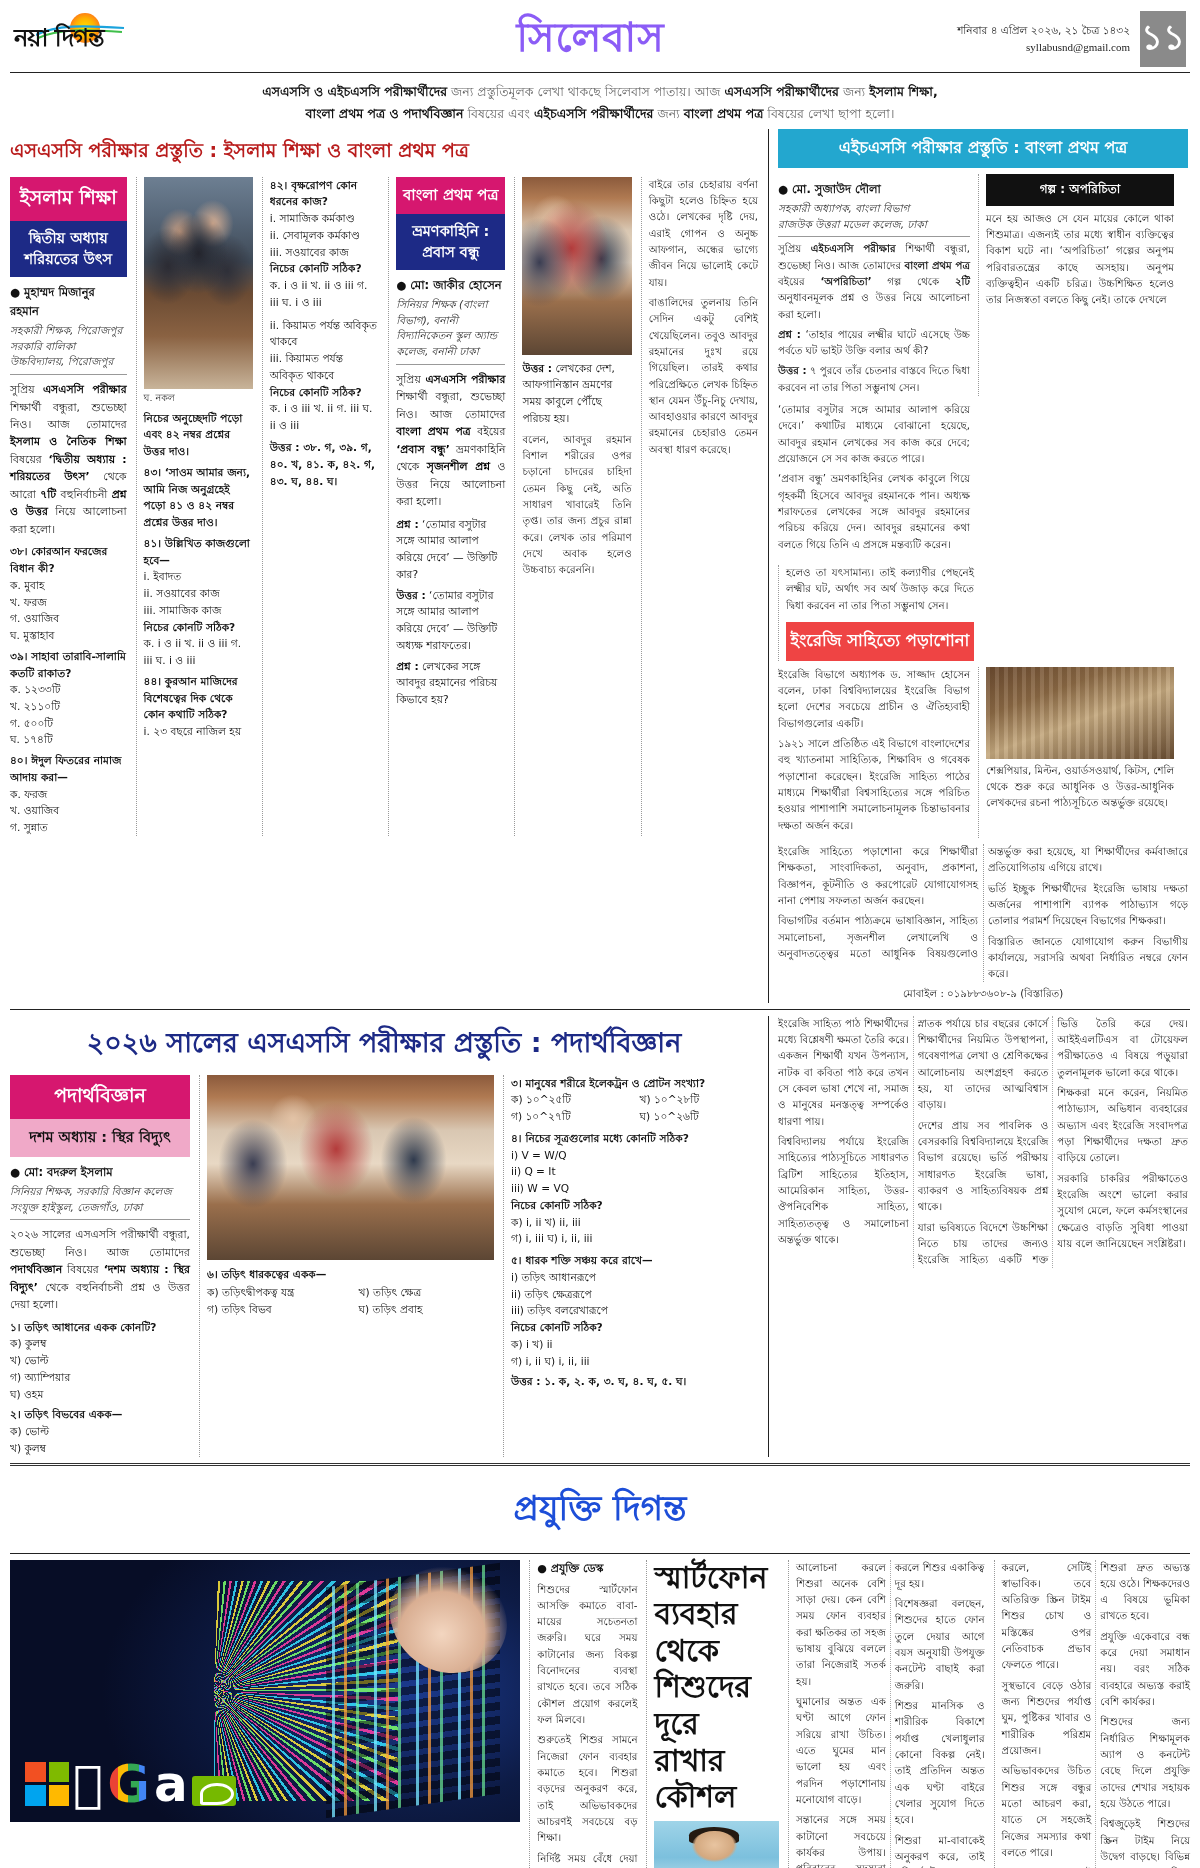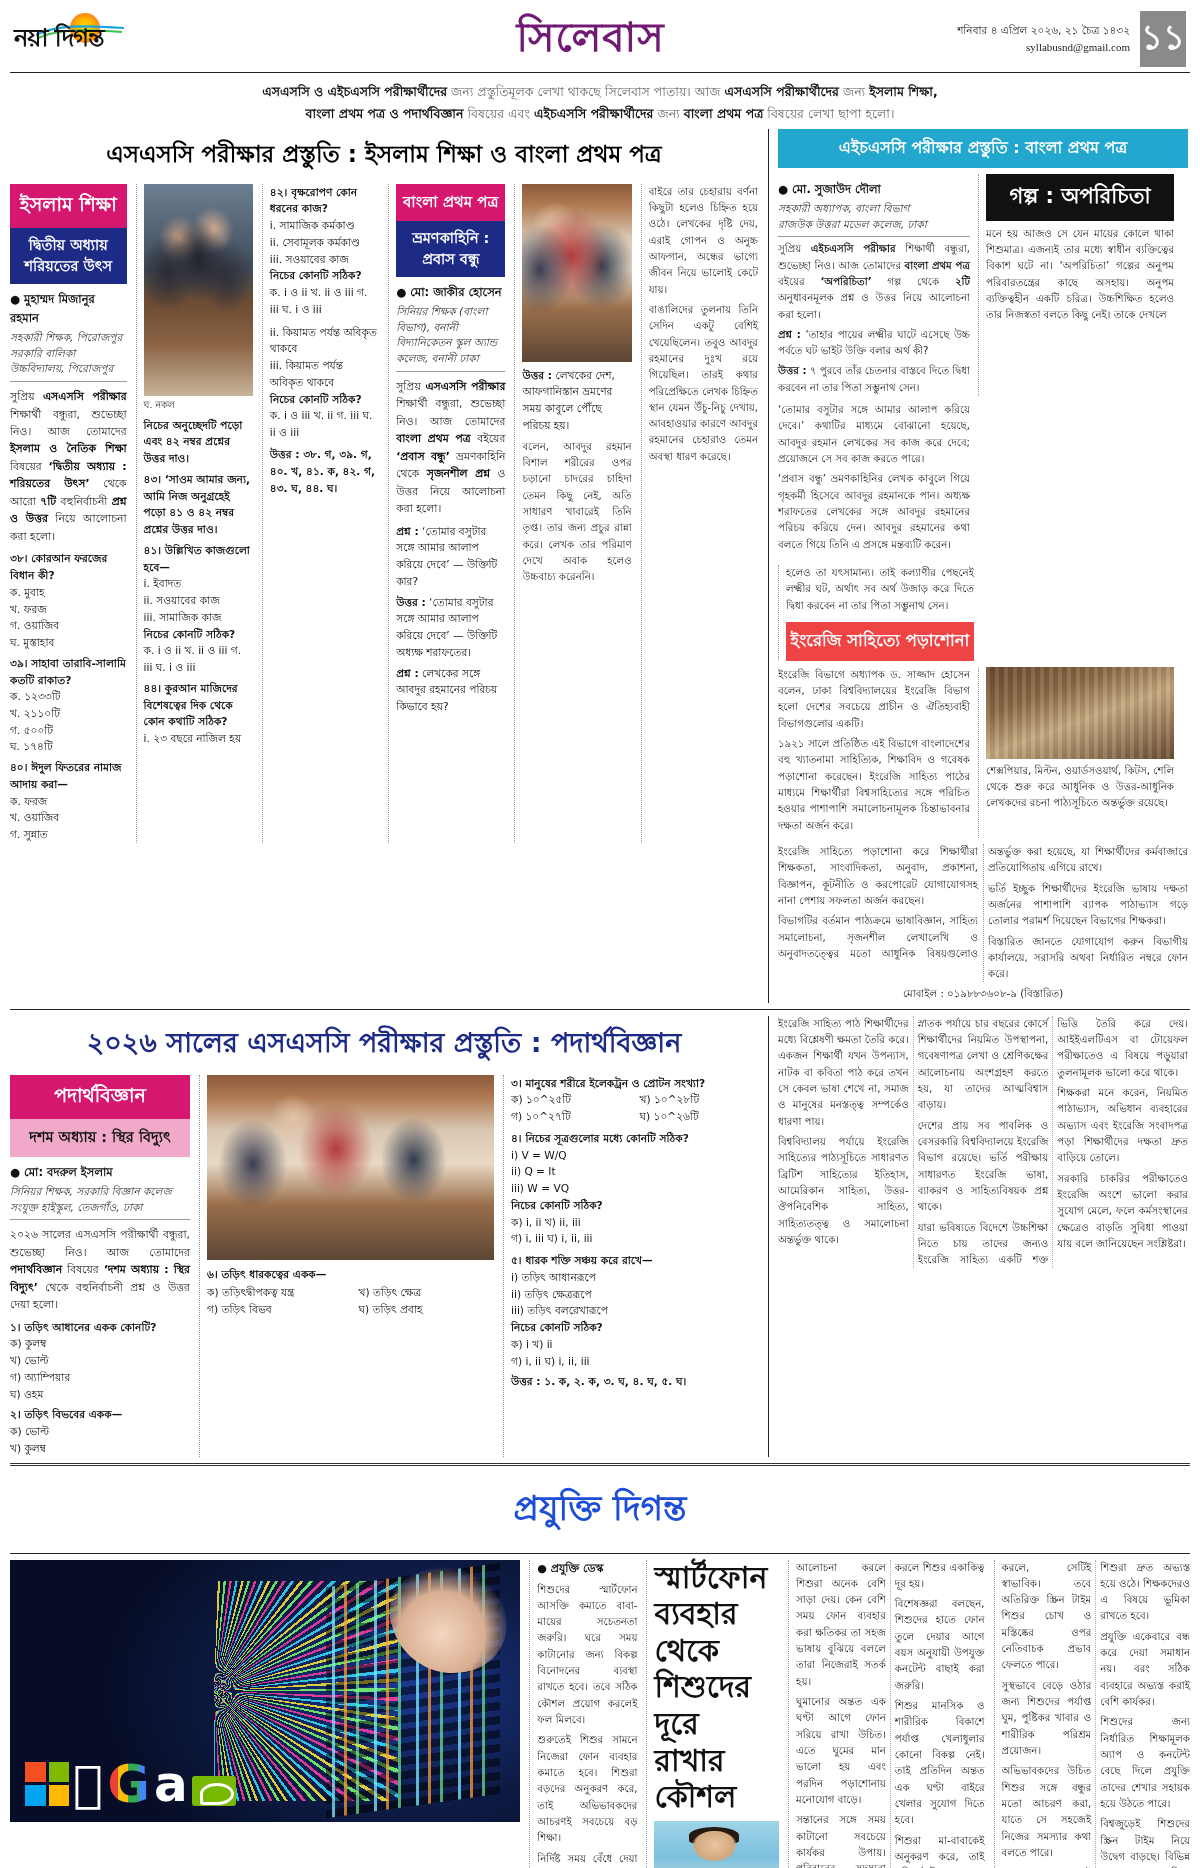--- a/index.html
+++ b/index.html
@@ -13,56 +13,56 @@
 
   
   .masthead { display:flex; align-items:center; justify-content:space-between; height:62px; padding:0 4px; }
   .logo-wrap { display:flex; align-items:center; gap:4px; position:relative; width:210px; }
   .logo-sun { width:30px; height:30px; border-radius:50%;
     background:radial-gradient(circle at 50% 50%, #ffe000 0%, #ffb300 45%, #ff7a18 75%, rgba(255,122,24,0) 100%);
     position:absolute; left:56px; top:-6px; }
   .logo-swoosh { position:absolute; left:22px; top:6px; width:90px; height:14px; }
   .logo-text { font-family:"DejaVu Sans",sans-serif; font-weight:bold; font-size:24px; letter-spacing:-1px;
      color:#111; position:relative; z-index:2; }
-  .syl-title { font-family:"DejaVu Sans",sans-serif; font-weight:bold; font-size:40px; color:#701a75; letter-spacing:1px; }
+  .syl-title { font-family:"DejaVu Sans",sans-serif; font-weight:bold; font-size:40px; color:#8b5cf6; letter-spacing:1px; }
   .head-right { display:flex; align-items:center; gap:10px; }
   .head-meta { text-align:right; font-size:10.5px; line-height:1.6; color:#222; font-family:"DejaVu Sans",sans-serif; }
   .head-meta .mail { font-family:"Liberation Serif",serif; font-size:11px; }
   .pageno { width:46px; height:56px; background:#8a8a8a; color:#fff;
      font-family:"DejaVu Sans",sans-serif; font-size:34px; font-weight:bold;
      display:flex; align-items:center; justify-content:center; }
 
   .rule { border-top:1.5px solid #222; margin:2px 0 6px; }
   .rule-thin { border-top:1px solid #999; margin:4px 0; }
   .rule-dbl { border-top:3px double #333; margin:6px 0; }
 
   
   .intro { text-align:center; font-size:12.5px; line-height:1.75; color:#666;
     font-family:"DejaVu Sans",sans-serif; padding:2px 60px 4px; }
   .intro b { color:#111; }
 
   
-  .mainhead { text-align:center; color:#000000; font-weight:bold; font-size:23px;
+  .mainhead { color:#b91c1c; font-weight:bold; font-size:19px;
     font-family:"DejaVu Sans",sans-serif; padding:7px 0 9px; letter-spacing:0px; }
   .mainhead2 { text-align:center; color:#1d2a86; font-weight:bold; font-size:27px;
     font-family:"DejaVu Sans",sans-serif; padding:6px 0 8px; }
 
   
   .cols { display:flex; gap:8px; align-items:stretch; }
   .col { position:relative; }
   .vsep { border-left:1px dotted #999; }
 
   
   .bar { text-align:center; font-weight:bold; font-family:"DejaVu Sans",sans-serif;
      padding:6px 4px; color:#fff; font-size:19px; }
   .bar-pink { background:#d6176f; }
   .bar-navy { background:#1d2a86; font-size:14.5px; line-height:1.45; padding:7px 4px; }
   .bar-pinklt { background:#f0a9c8; color:#111; font-size:14.5px; padding:7px 4px; }
   .bar-cyan { background:#23a7cf; font-size:16px; padding:6px 4px; }
-  .bar-black { background:#111; font-size:21px; padding:6px 4px; }
+  .bar-black { background:#111; font-size:12px; padding:6px 4px; }
   .bar-navy2 { background:#ef4444; font-size:16.5px; padding:6px 4px; }
 
   
   .byline { font-size:11.5px; font-weight:bold; font-family:"DejaVu Sans",sans-serif; margin:7px 0 1px; }
   .affil { font-size:10.5px; color:#333; line-height:1.5; font-family:"DejaVu Sans",sans-serif; font-style:italic; }
   .body { font-size:10.8px; line-height:1.62; text-align:justify; color:#1a1a1a;
      font-family:"DejaVu Sans",sans-serif; margin-top:6px; }
   .body b { color:#000; }
   .qline { font-size:10.6px; line-height:1.58; font-family:"DejaVu Sans",sans-serif; }
   .qline b { font-weight:bold; }

